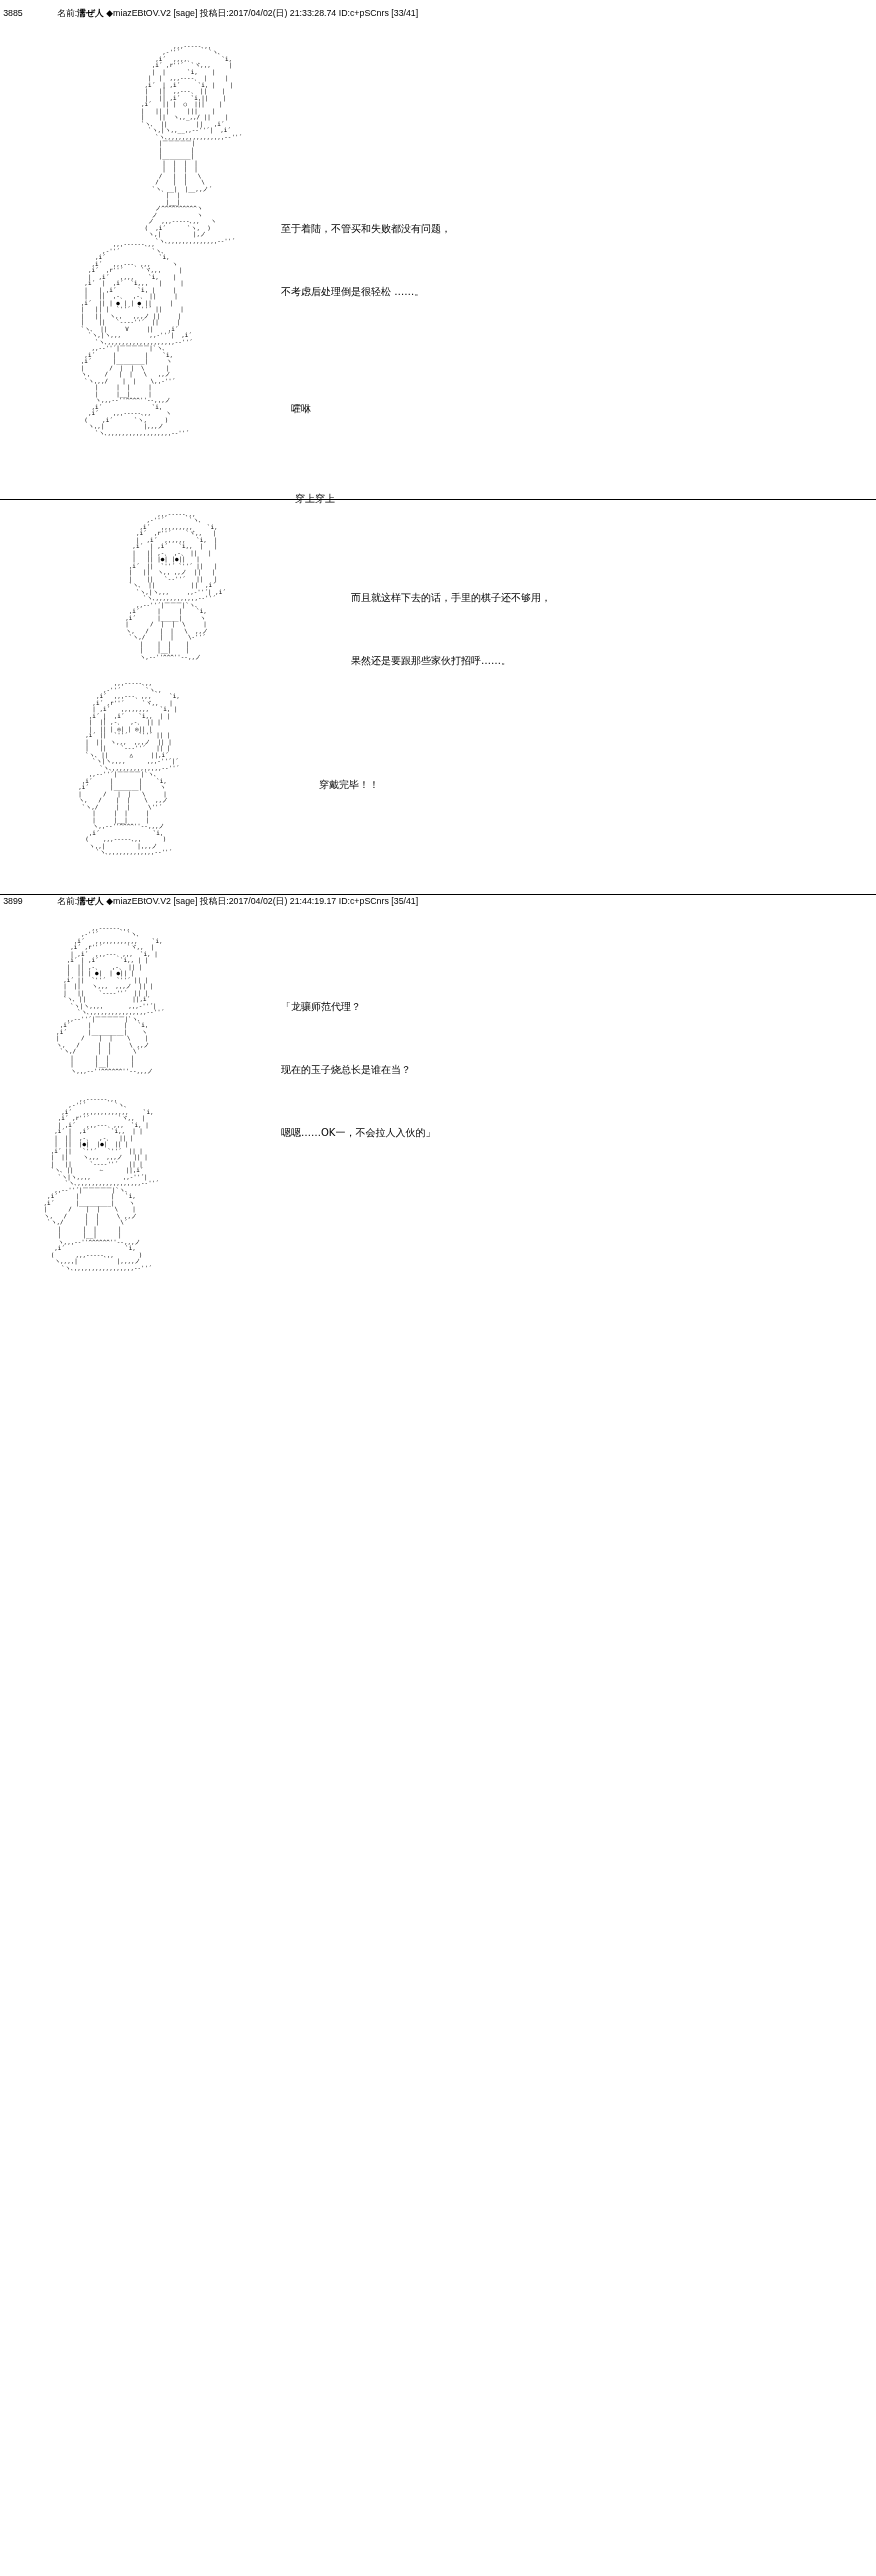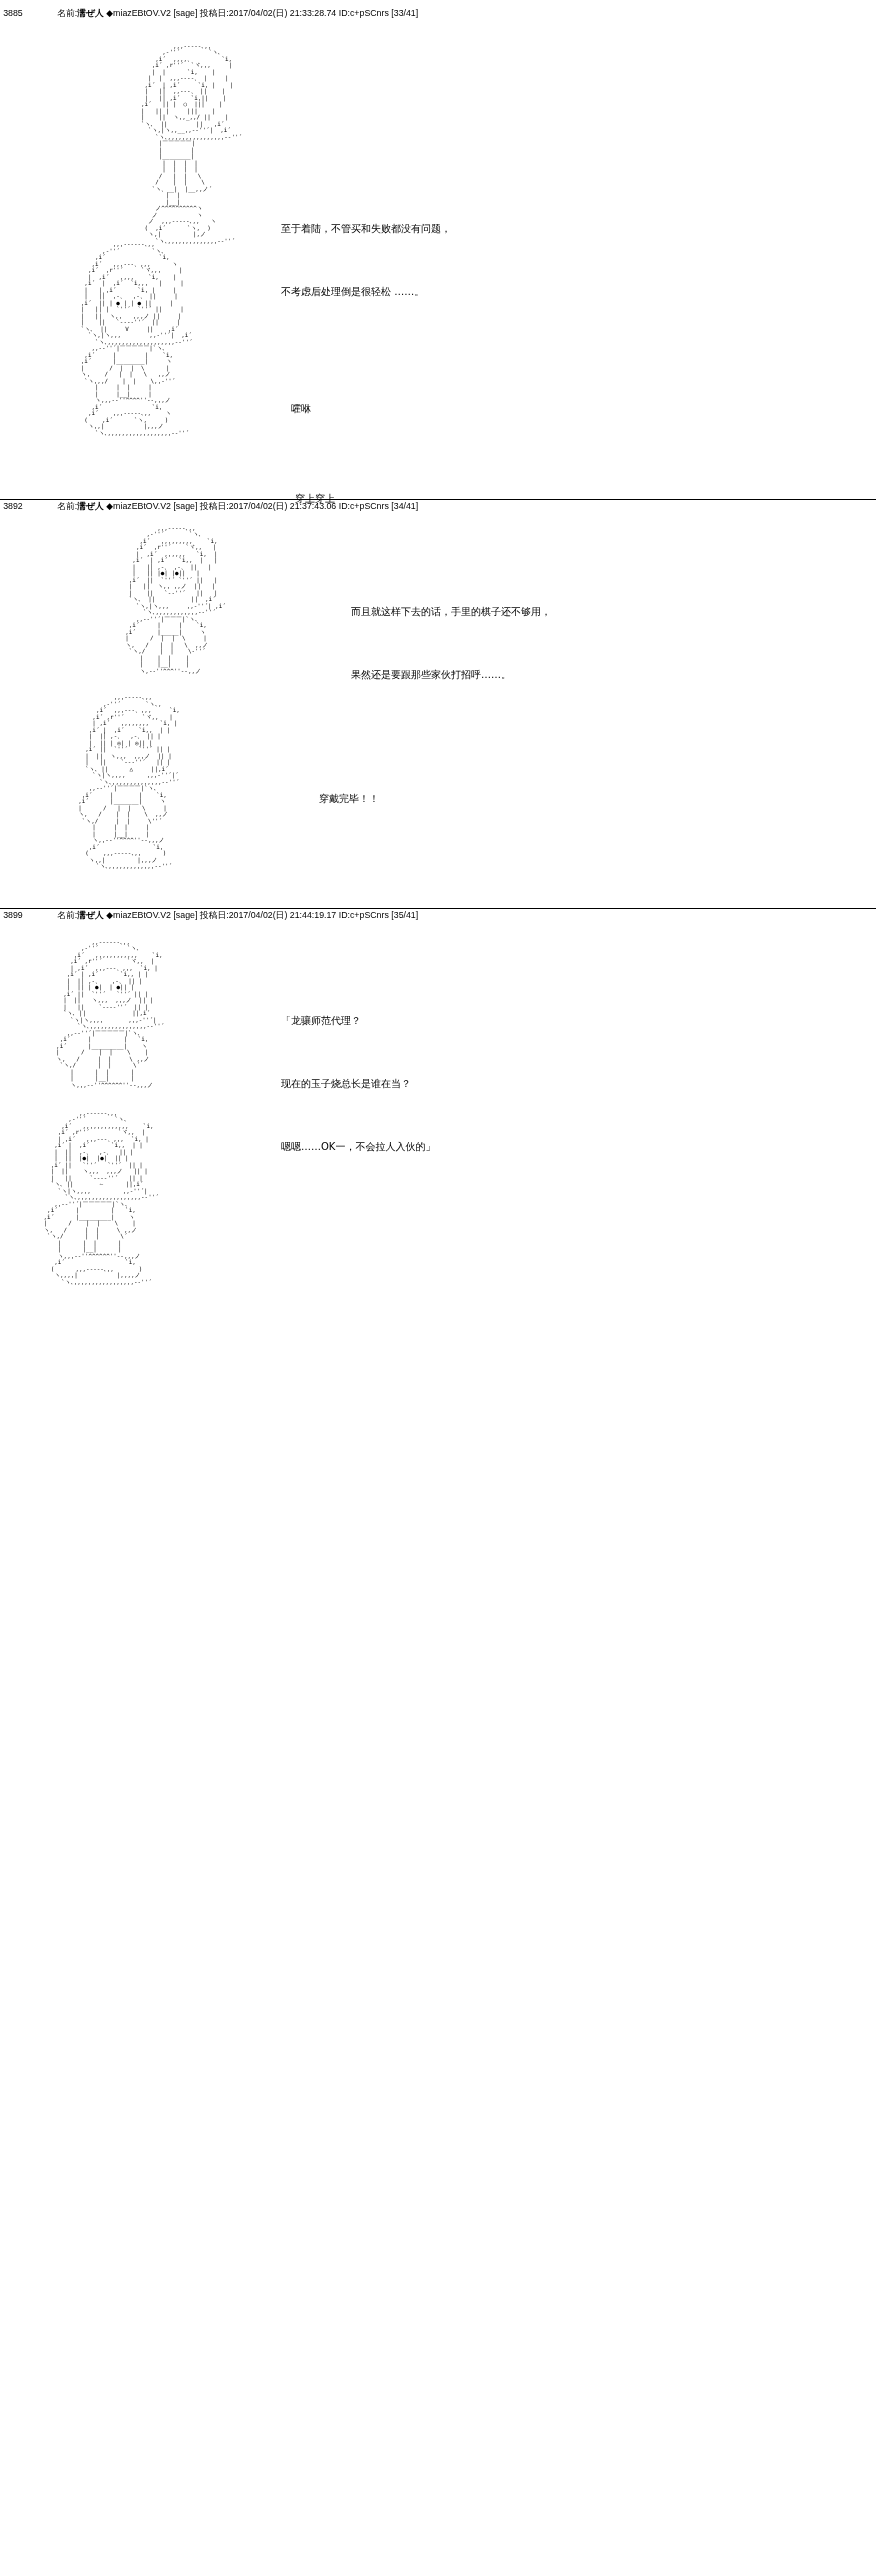--- a/index.html
+++ b/index.html
@@ -157,29 +157,20 @@
       </div>
       <div class="dialogue" style="left:295px; top:214px;">
         <div>穿上穿上</div>
       </div>
     </div>
   </div>
 
   <hr class="rule">
 
   <div class="post">
-    <div class="post-header">
-      <span class="num">3892</span>
-      <span class="name-label">名前:</span><span class="handle">濡ぜ人</span>
-      <span class="trip">◆miazEBtOV.V2</span>
-      <span class="sage">[sage]</span>
-      <span class="date">投稿日:2017/04/02(日) 21:37:43.06</span>
-      <span class="id">ID:c+pSCnrs</span>
-      <span class="counter">[34/41]</span>
-    </div>
 
     <div class="art-block" style="height:171px;">
       <pre class="aa" style="position:absolute; left:104px; top:11px;">               ,,,-‐‐‐-､,,
             ,-''´       `ヽ､
           ,i´   ,,,,,,,,,    `i,
          ,i´  ,r''´    `ヾ,,   |
          |  ,i´  ,,,,,,   `i,  |
         ,i´  | ,i´   `i,,  |   |
         |   |│ ,-、 ,-、 ||   |
         |   || |●| |●||   |

